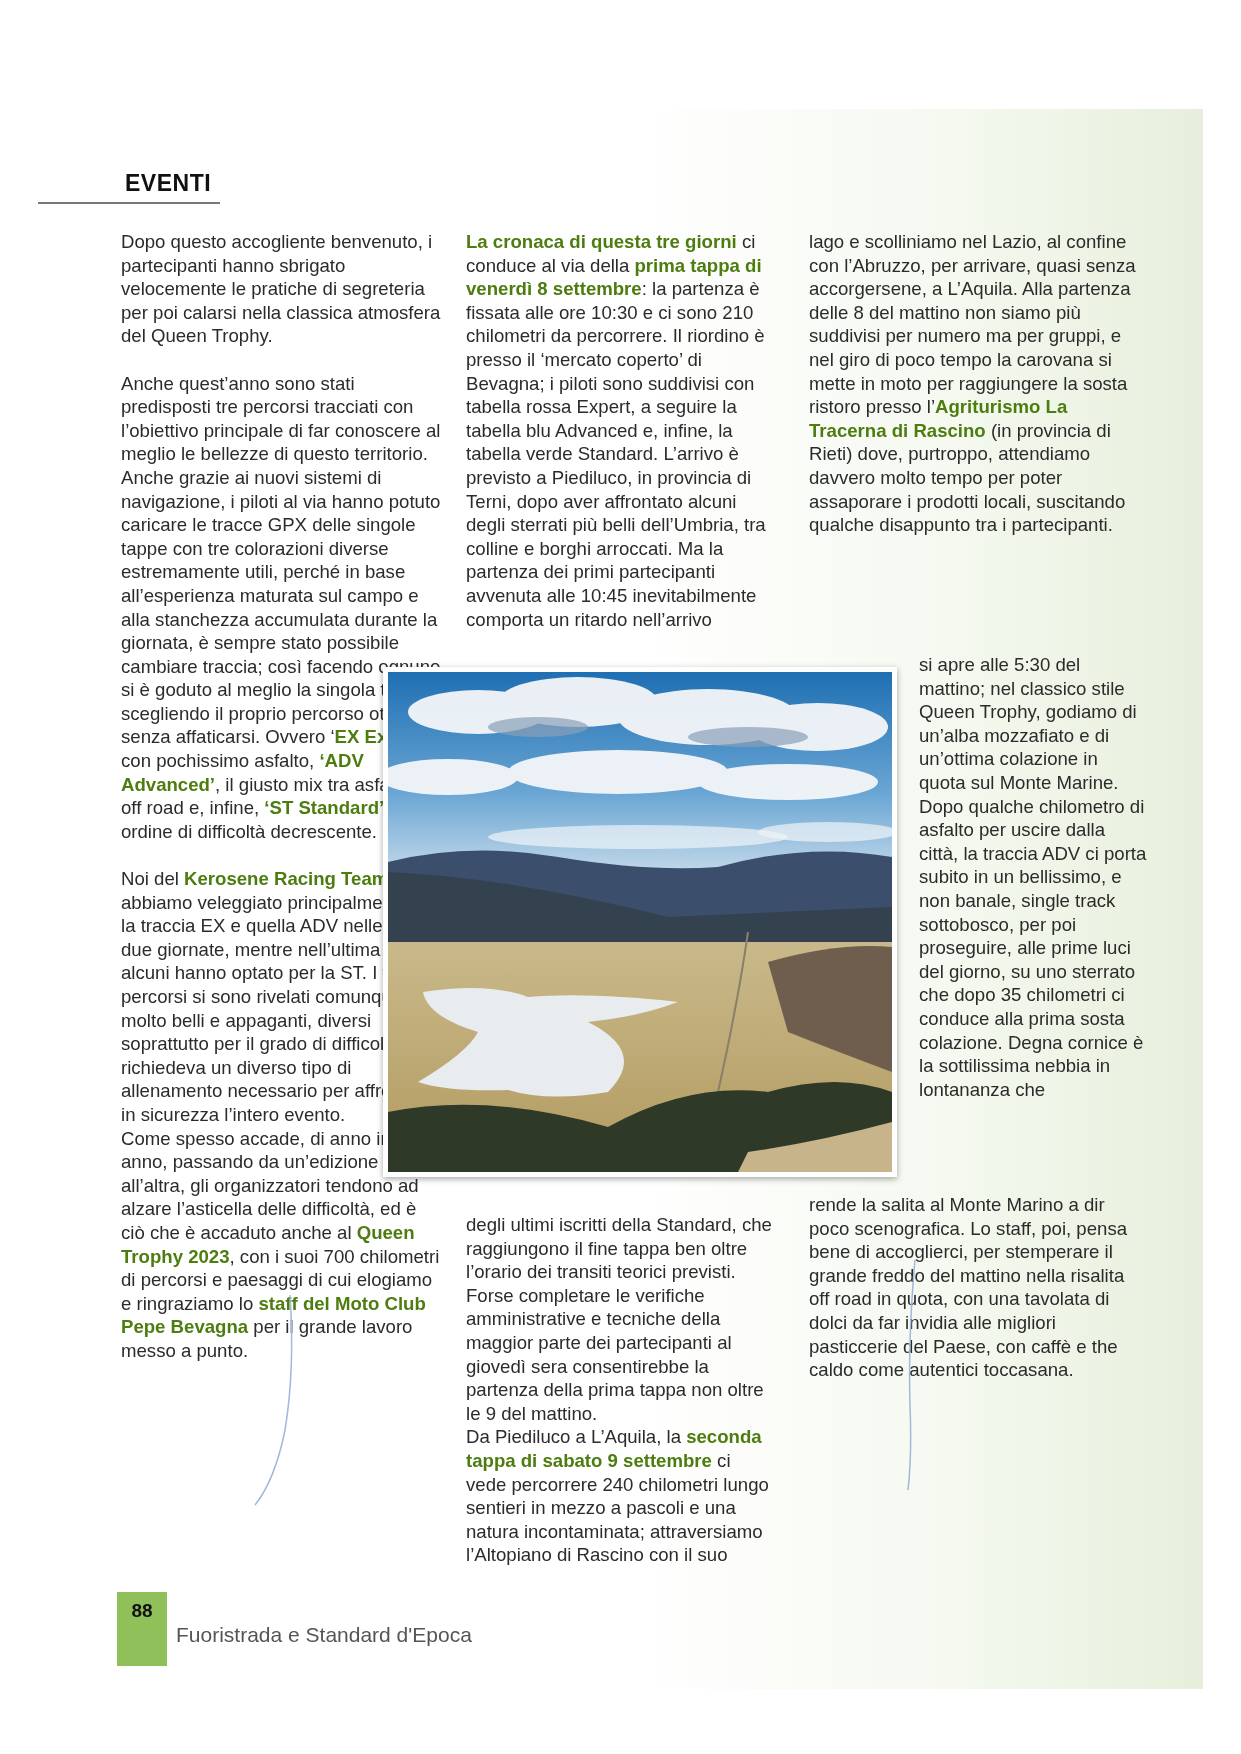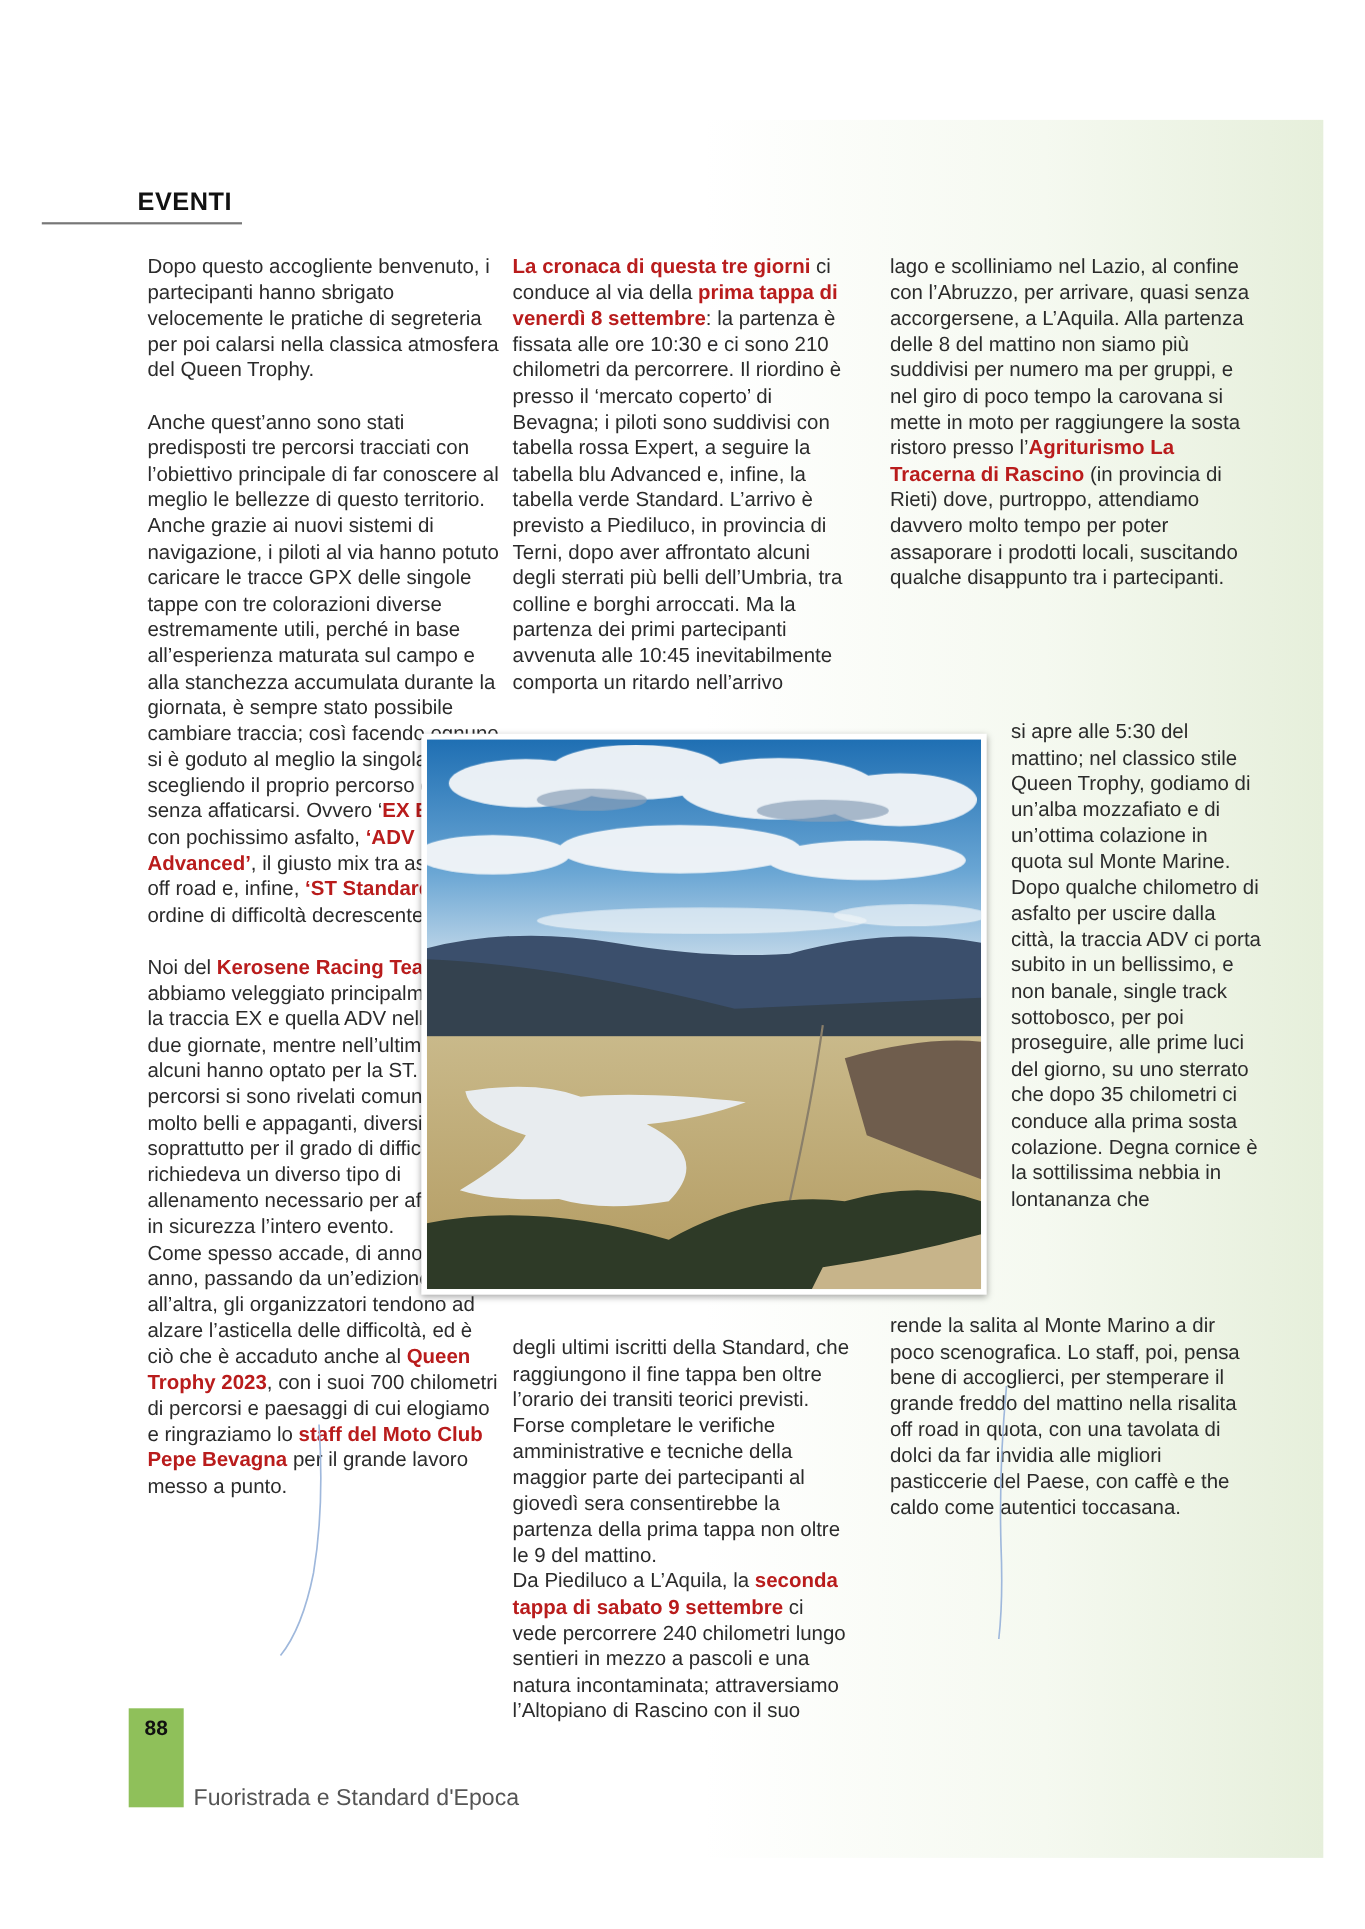--- a/index.html
+++ b/index.html
@@ -4,33 +4,33 @@
 <style>
   html, body { margin:0; padding:0; }
   body { width:1241px; height:1754px; position:relative; background:#ffffff; overflow:hidden;
          font-family:"Liberation Sans", sans-serif; color:#2a2a2a; }
   .green-panel { position:absolute; left:640px; top:109px; width:563px; height:1580px;
          background:linear-gradient(to right, rgba(255,255,255,1) 0%, rgba(245,249,240,1) 55%, #e6efdb 100%); }
   .section { position:absolute; left:125px; top:170px; font-weight:bold; font-size:23px; color:#111; letter-spacing:0.5px;text-align:right; }
   .section-rule { position:absolute; left:38px; top:202px; width:182px; height:2px; background:#777; }
   .col { position:absolute; font-size:18.6px; line-height:23.6px; color:#2b2b2b; }
   .col p { margin:0; }
-  .col b { font-weight:bold; color:#b91c1c; }
+  .col b { font-weight:bold; color:#4d7c0f; }
   .gap { height:23.6px; }
-  .c1 { left:121px; top:230px; width:320px;margin-left:13px; }
+  .c1 { left:121px; top:230px; width:320px; }
   .c2 { left:466px; top:230px; width:310px; }
   .c2b { left:466px; top:1193px; width:310px;margin-top:20px; }
   .c3 { left:809px; top:230px; width:330px; }
   .c3b { left:919px; top:653px; width:230px; }
   .c3c { left:809px; top:1193px; width:330px; }
   .photo-frame { position:absolute; left:383px; top:667px; width:514px; height:510px; background:#fff;
          box-shadow:0 2px 6px rgba(0,0,0,0.35); }
   .photo { position:absolute; left:5px; top:5px; width:504px; height:500px; overflow:hidden; }
   .end-square { display:inline-block; width:14px; height:14px; background:#8fc05a; margin-left:12px; vertical-align:-1px; }
-  .folio { position:absolute; left:117px; top:1553px; width:50px; height:90px; background:#8fc05a; }
+  .folio { position:absolute; left:117px; top:1592px; width:50px; height:74px; background:#8fc05a; }
   .folio-num { position:absolute; left:0; top:8px; width:50px; text-align:center; font-weight:bold; font-size:19px; color:#111; }
   .mag-name { position:absolute; left:176px; top:1623px; font-size:21px; color:#555; font-weight:normal; }
   .pen-line { position:absolute; pointer-events:none; }
 </style>
 </head>
 <body>
 
 <div class="green-panel"></div>
 
 <div class="section">EVENTI</div>

